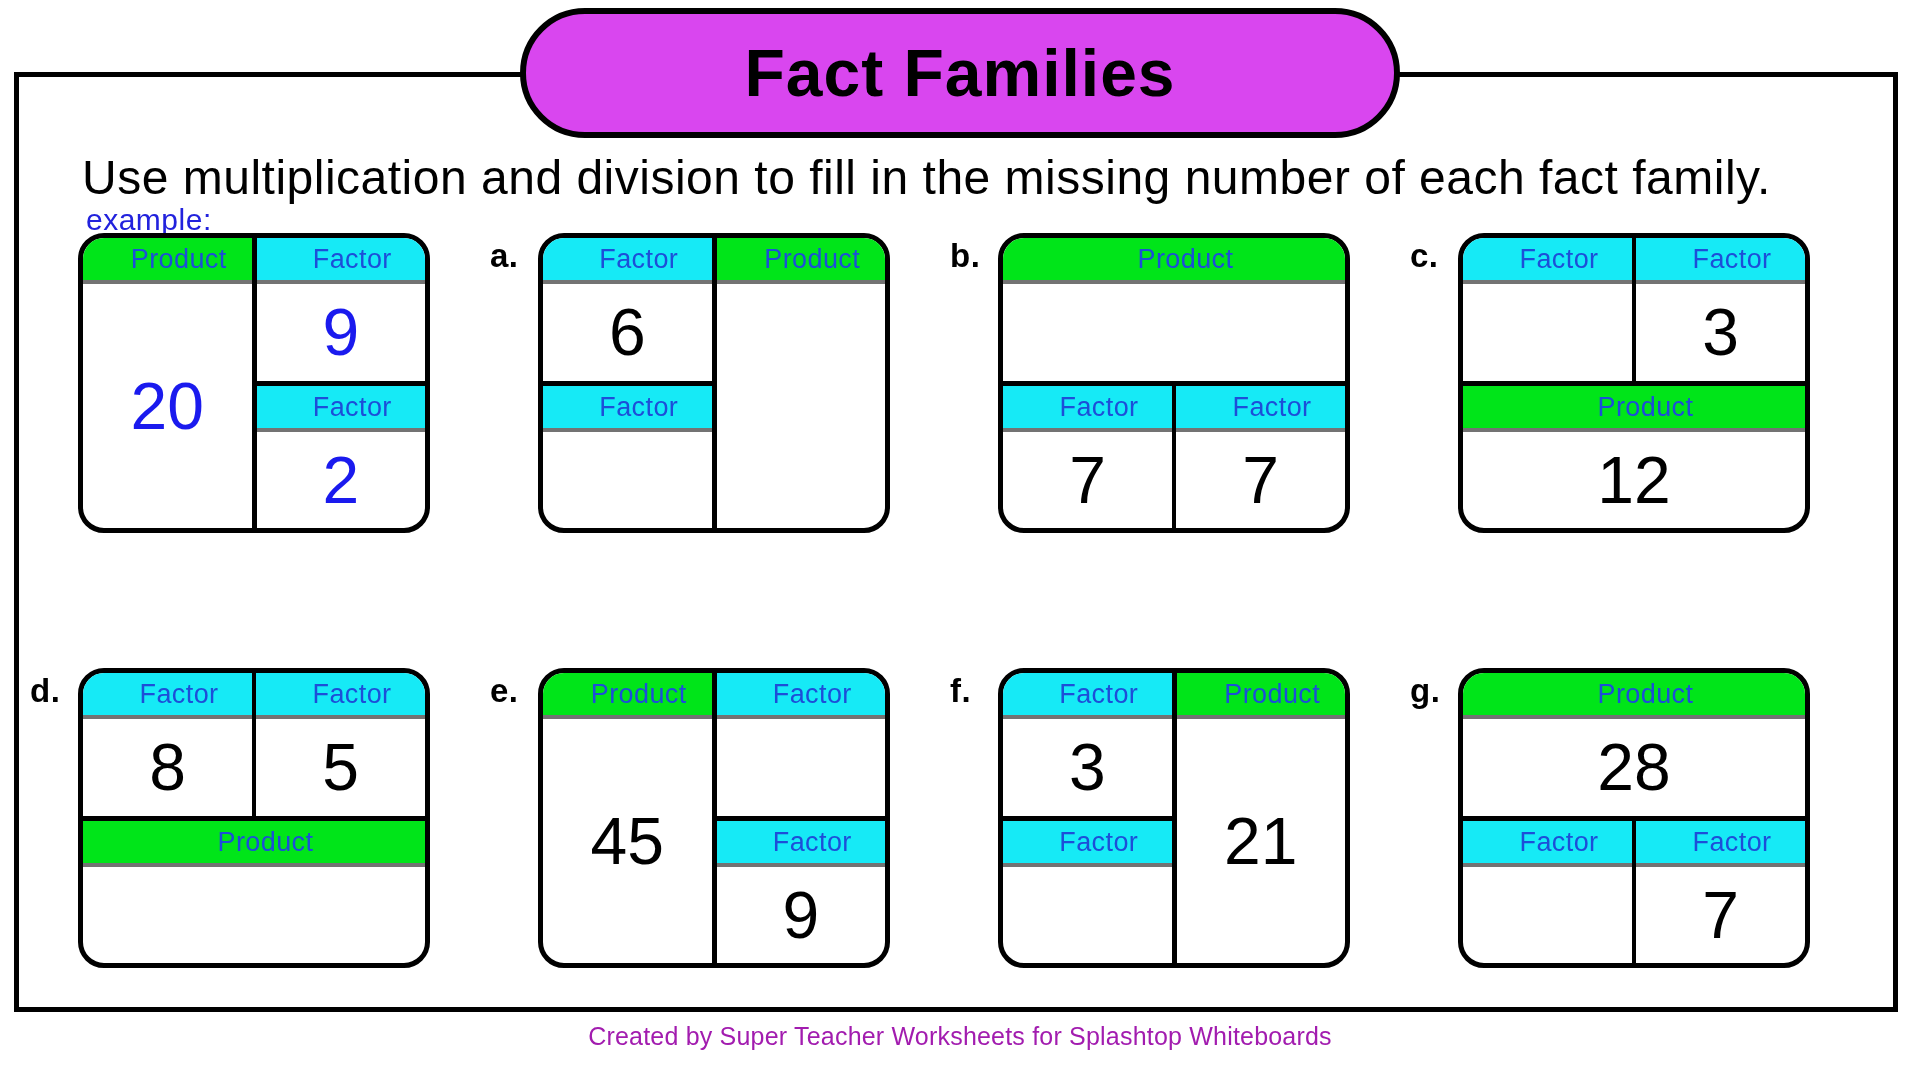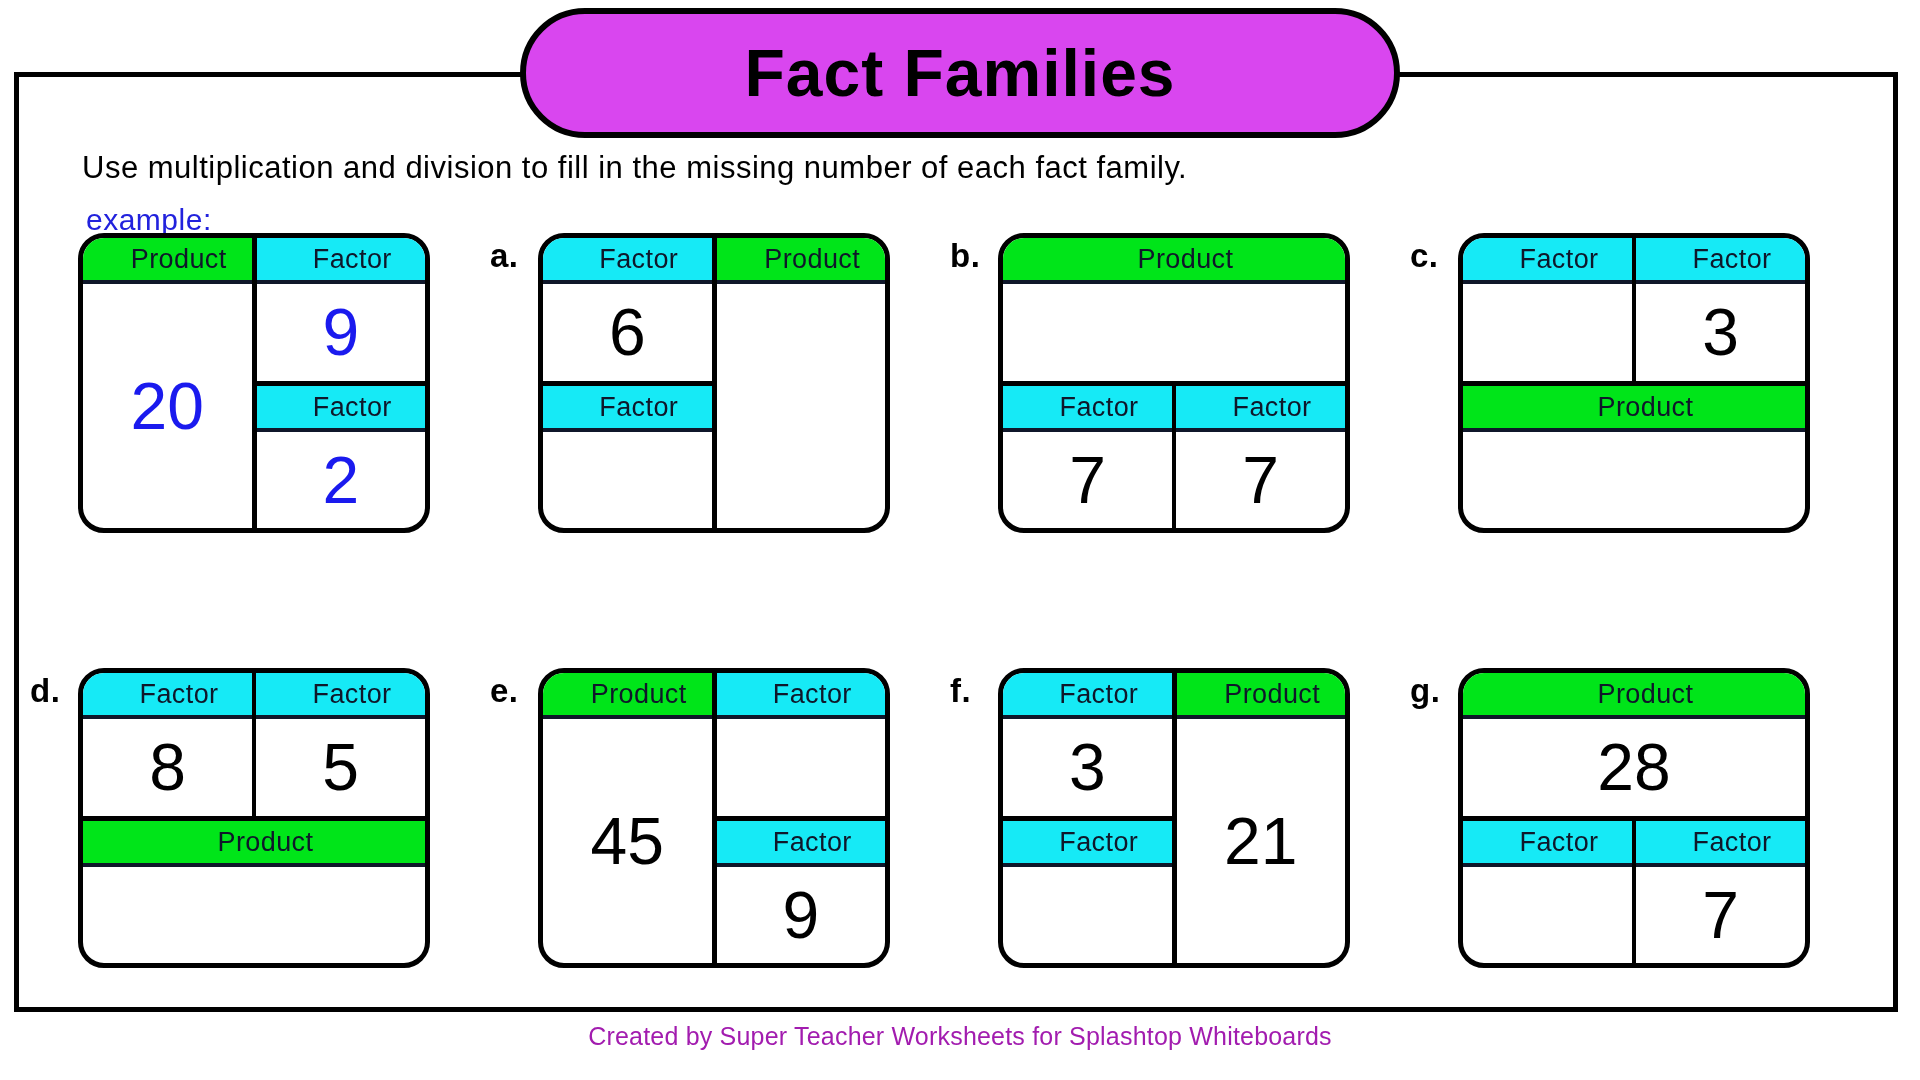--- a/index.html
+++ b/index.html
@@ -50,21 +50,21 @@
     letter-spacing: 1px;
     line-height: 1;
     white-space: nowrap;
   }
 
   
   #instructions {
     position: absolute;
     left: 82px;
     top: 150px;
-    font-size: 31px;
+    font-size: 48px;
     font-weight: 300;
     letter-spacing: 0.5px;
     white-space: nowrap;
     color: #000000;
   }
   #example-label {
     position: absolute;
     left: 86px;
     top: 203px;
     font-size: 30px;
@@ -135,22 +135,22 @@
   }
   .hrow > .half.divider-right { border-right: 4px solid #000000; }
 
   .hdr {
     flex: 0 0 auto;
     height: 42px;
     line-height: 42px;
     text-align: center;
     font-size: 27px;
     letter-spacing: 0.4px;
-    color: #0f172a;
-    border-bottom: 4px solid #0f172a;
+    color: #1d4ed8;
+    border-bottom: 4px solid #737373;
     white-space: nowrap;
     overflow: hidden;
     padding-left: 23px;
   }
   .hdr.factor  { background: #16eaf6; }
   .hdr.product { background: #00e519; }
 
   .val {
     flex: 1 1 0;
     min-height: 0;
@@ -254,20 +254,21 @@
             <div class="hdr factor">Factor</div>
             <div class="val"></div>
           </div>
           <div class="half">
             <div class="hdr factor">Factor</div>
             <div class="val">3</div>
           </div>
         </div>
         <div class="half">
           <div class="hdr product">Product</div>
+          <div class="val">12</div>
         </div>
       </div>
     </div>
   </div>
 <div class="row" id="row-2">
     <div class="cell-slot slot-0">
       <div class="item-label">d.</div>
       <div class="fact-box vertical">
         <div class="hrow" style="border-bottom: 5px solid rgb(0, 0, 0);">
           <div class="half divider-right">

